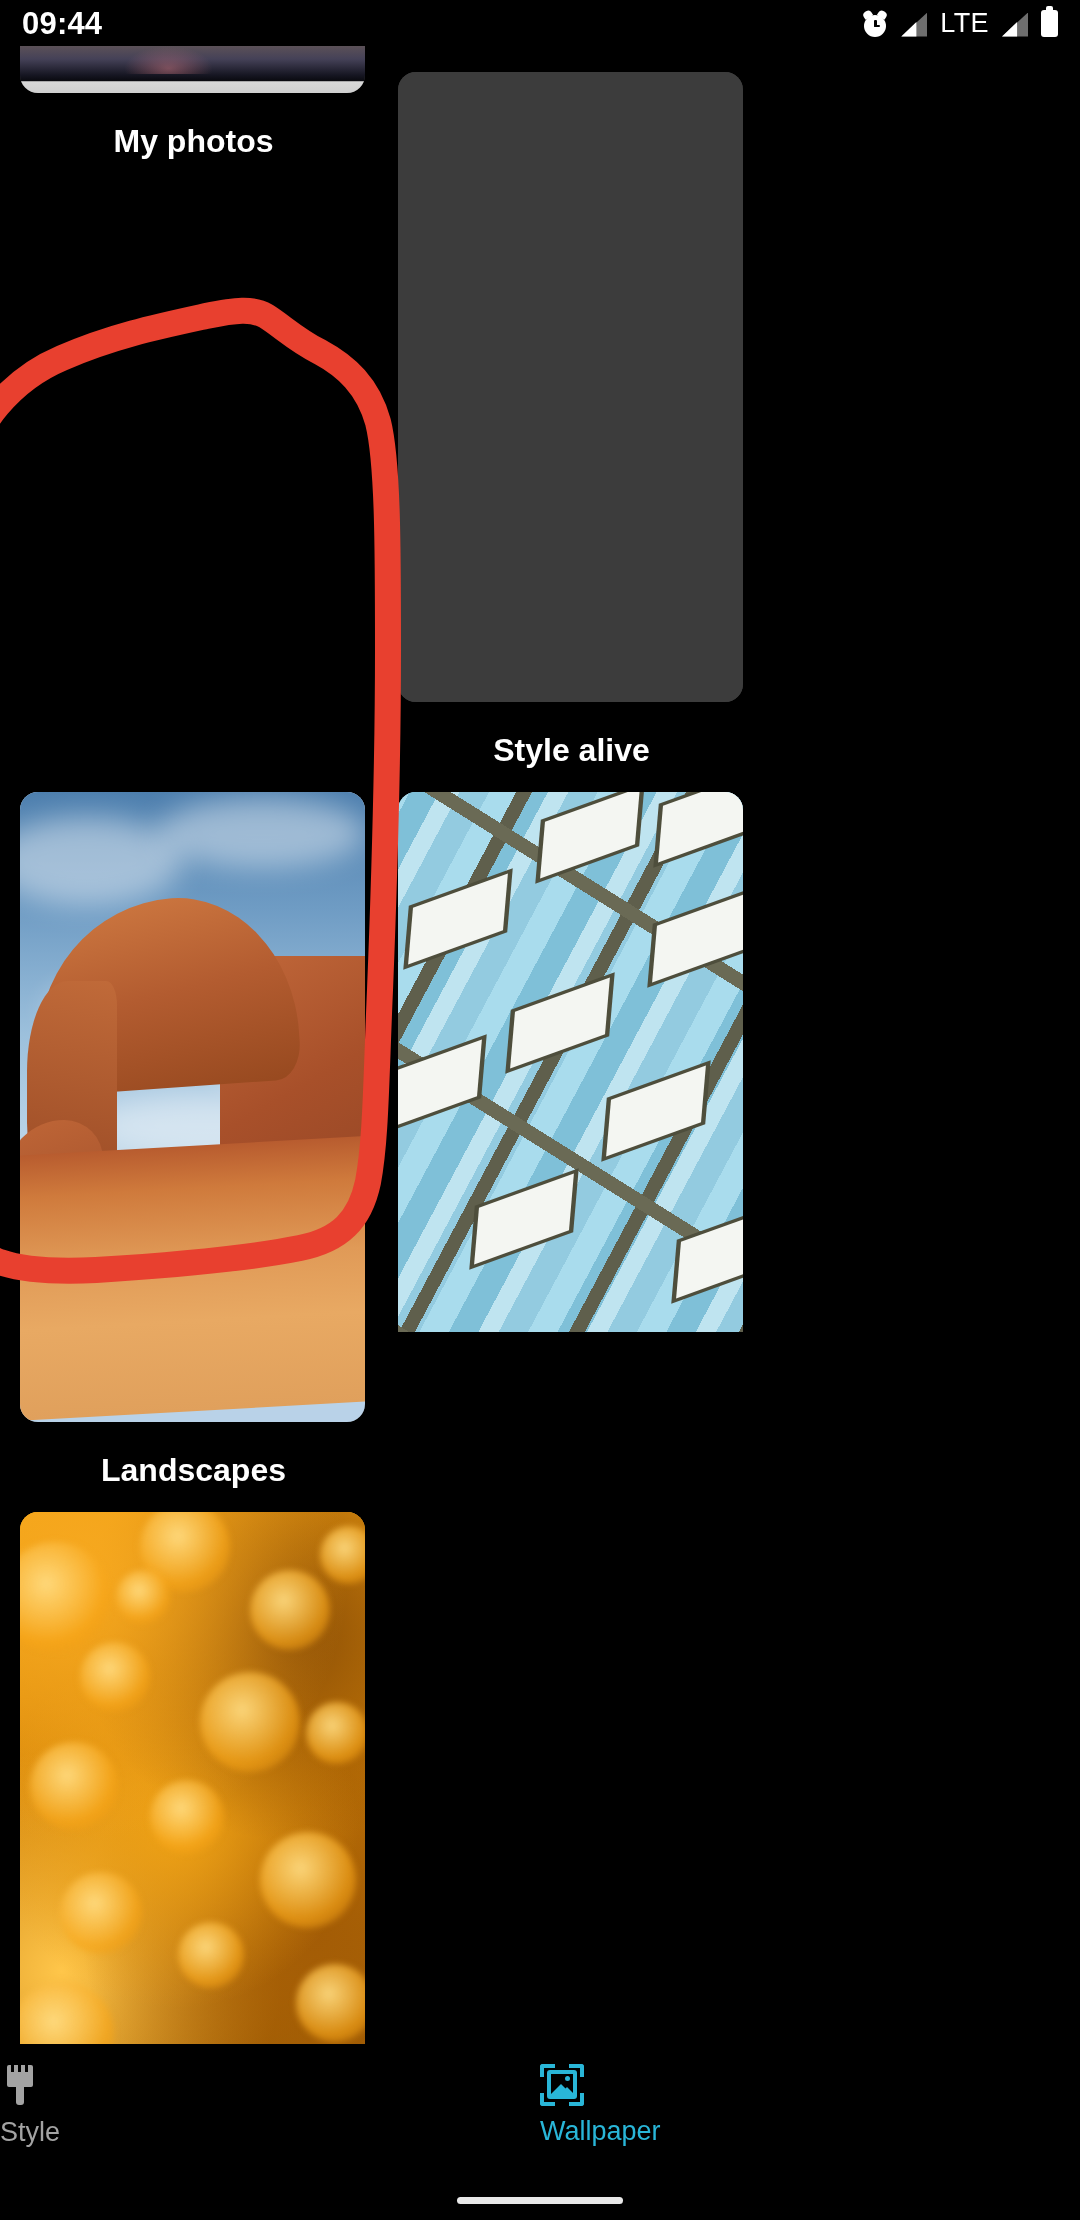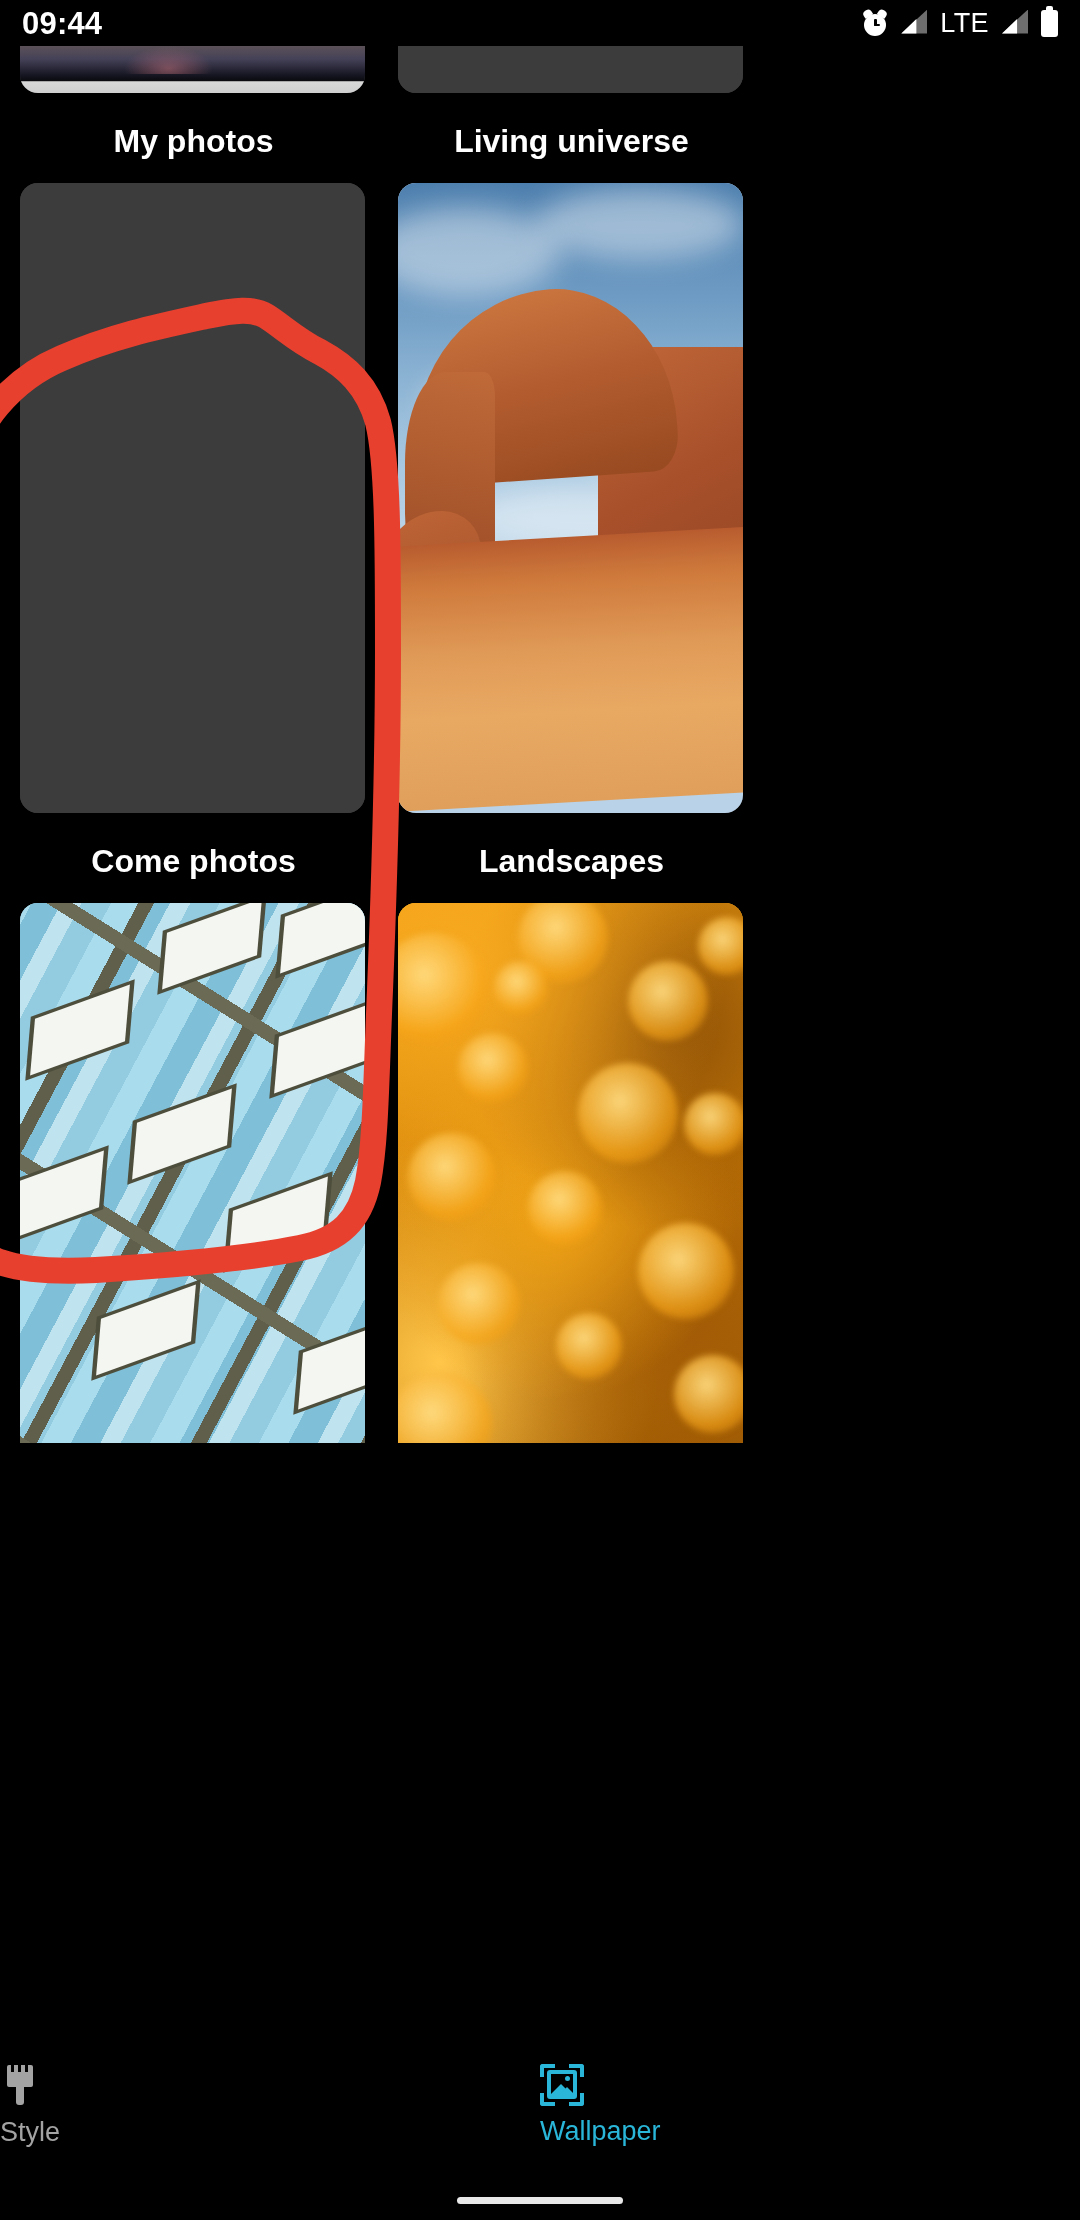--- a/index.html
+++ b/index.html
@@ -11,21 +11,21 @@
   }
   #screen { position:relative; width:1080px; height:2220px; background:#000; overflow:hidden; }
 
   
   #statusbar {
     position:absolute; top:0; left:0; width:1080px; height:46px;
     display:flex; align-items:center; justify-content:space-between;
     padding:0 22px; z-index:40;
   }
   #clock { color:#fff; font-size:31px; font-weight:700; letter-spacing:.2px; line-height:1; }
-  #sysicons { display:flex; align-items:flex-start; gap:13px; }
+  #sysicons { display:flex; align-items:flex-end; gap:13px; }
   .alarm-icon { width:26px; height:26px; position:relative; }
   .alarm-icon .face {
     position:absolute; left:2px; top:4px; width:22px; height:22px;
     border-radius:50%; background:#fff;
   }
   .alarm-icon .ear {
     position:absolute; top:0px; width:9px; height:7px; background:#fff;
     border-radius:4px 4px 0 0; transform:rotate(-32deg);
   }
   .alarm-icon .ear.l { left:1px; }
@@ -296,32 +296,26 @@
 
   <div id="grid" style="top: 46px; row-gap: 0px;">
 
     <div class="cell row0">
       <div class="thumb">
         <div class="ph-night"></div>
       </div>
       <div class="caption">My photos</div>
     </div>
 
-    <div class="cell row0">
-      <div class="thumb">
-        <div class="ph-grey"></div>
-      </div>
-      <div class="caption">Living universe</div>
-    </div>
 
     <div class="cell row1" style="margin-top: 26px;">
       <div class="thumb">
         <div class="ph-flat"></div>
       </div>
-      <div class="caption">Come photos</div>
+      <div class="caption">Style alive</div>
     </div>
 
     <div class="cell row1" style="margin-top: 26px;">
       <div class="thumb">
         <div class="arch">
           <div class="sky"></div>
           <div class="cloud c1"></div>
             <div class="cloud c2"></div>
             <div class="cloud c3"></div>
           <div class="cloud c4"></div>

